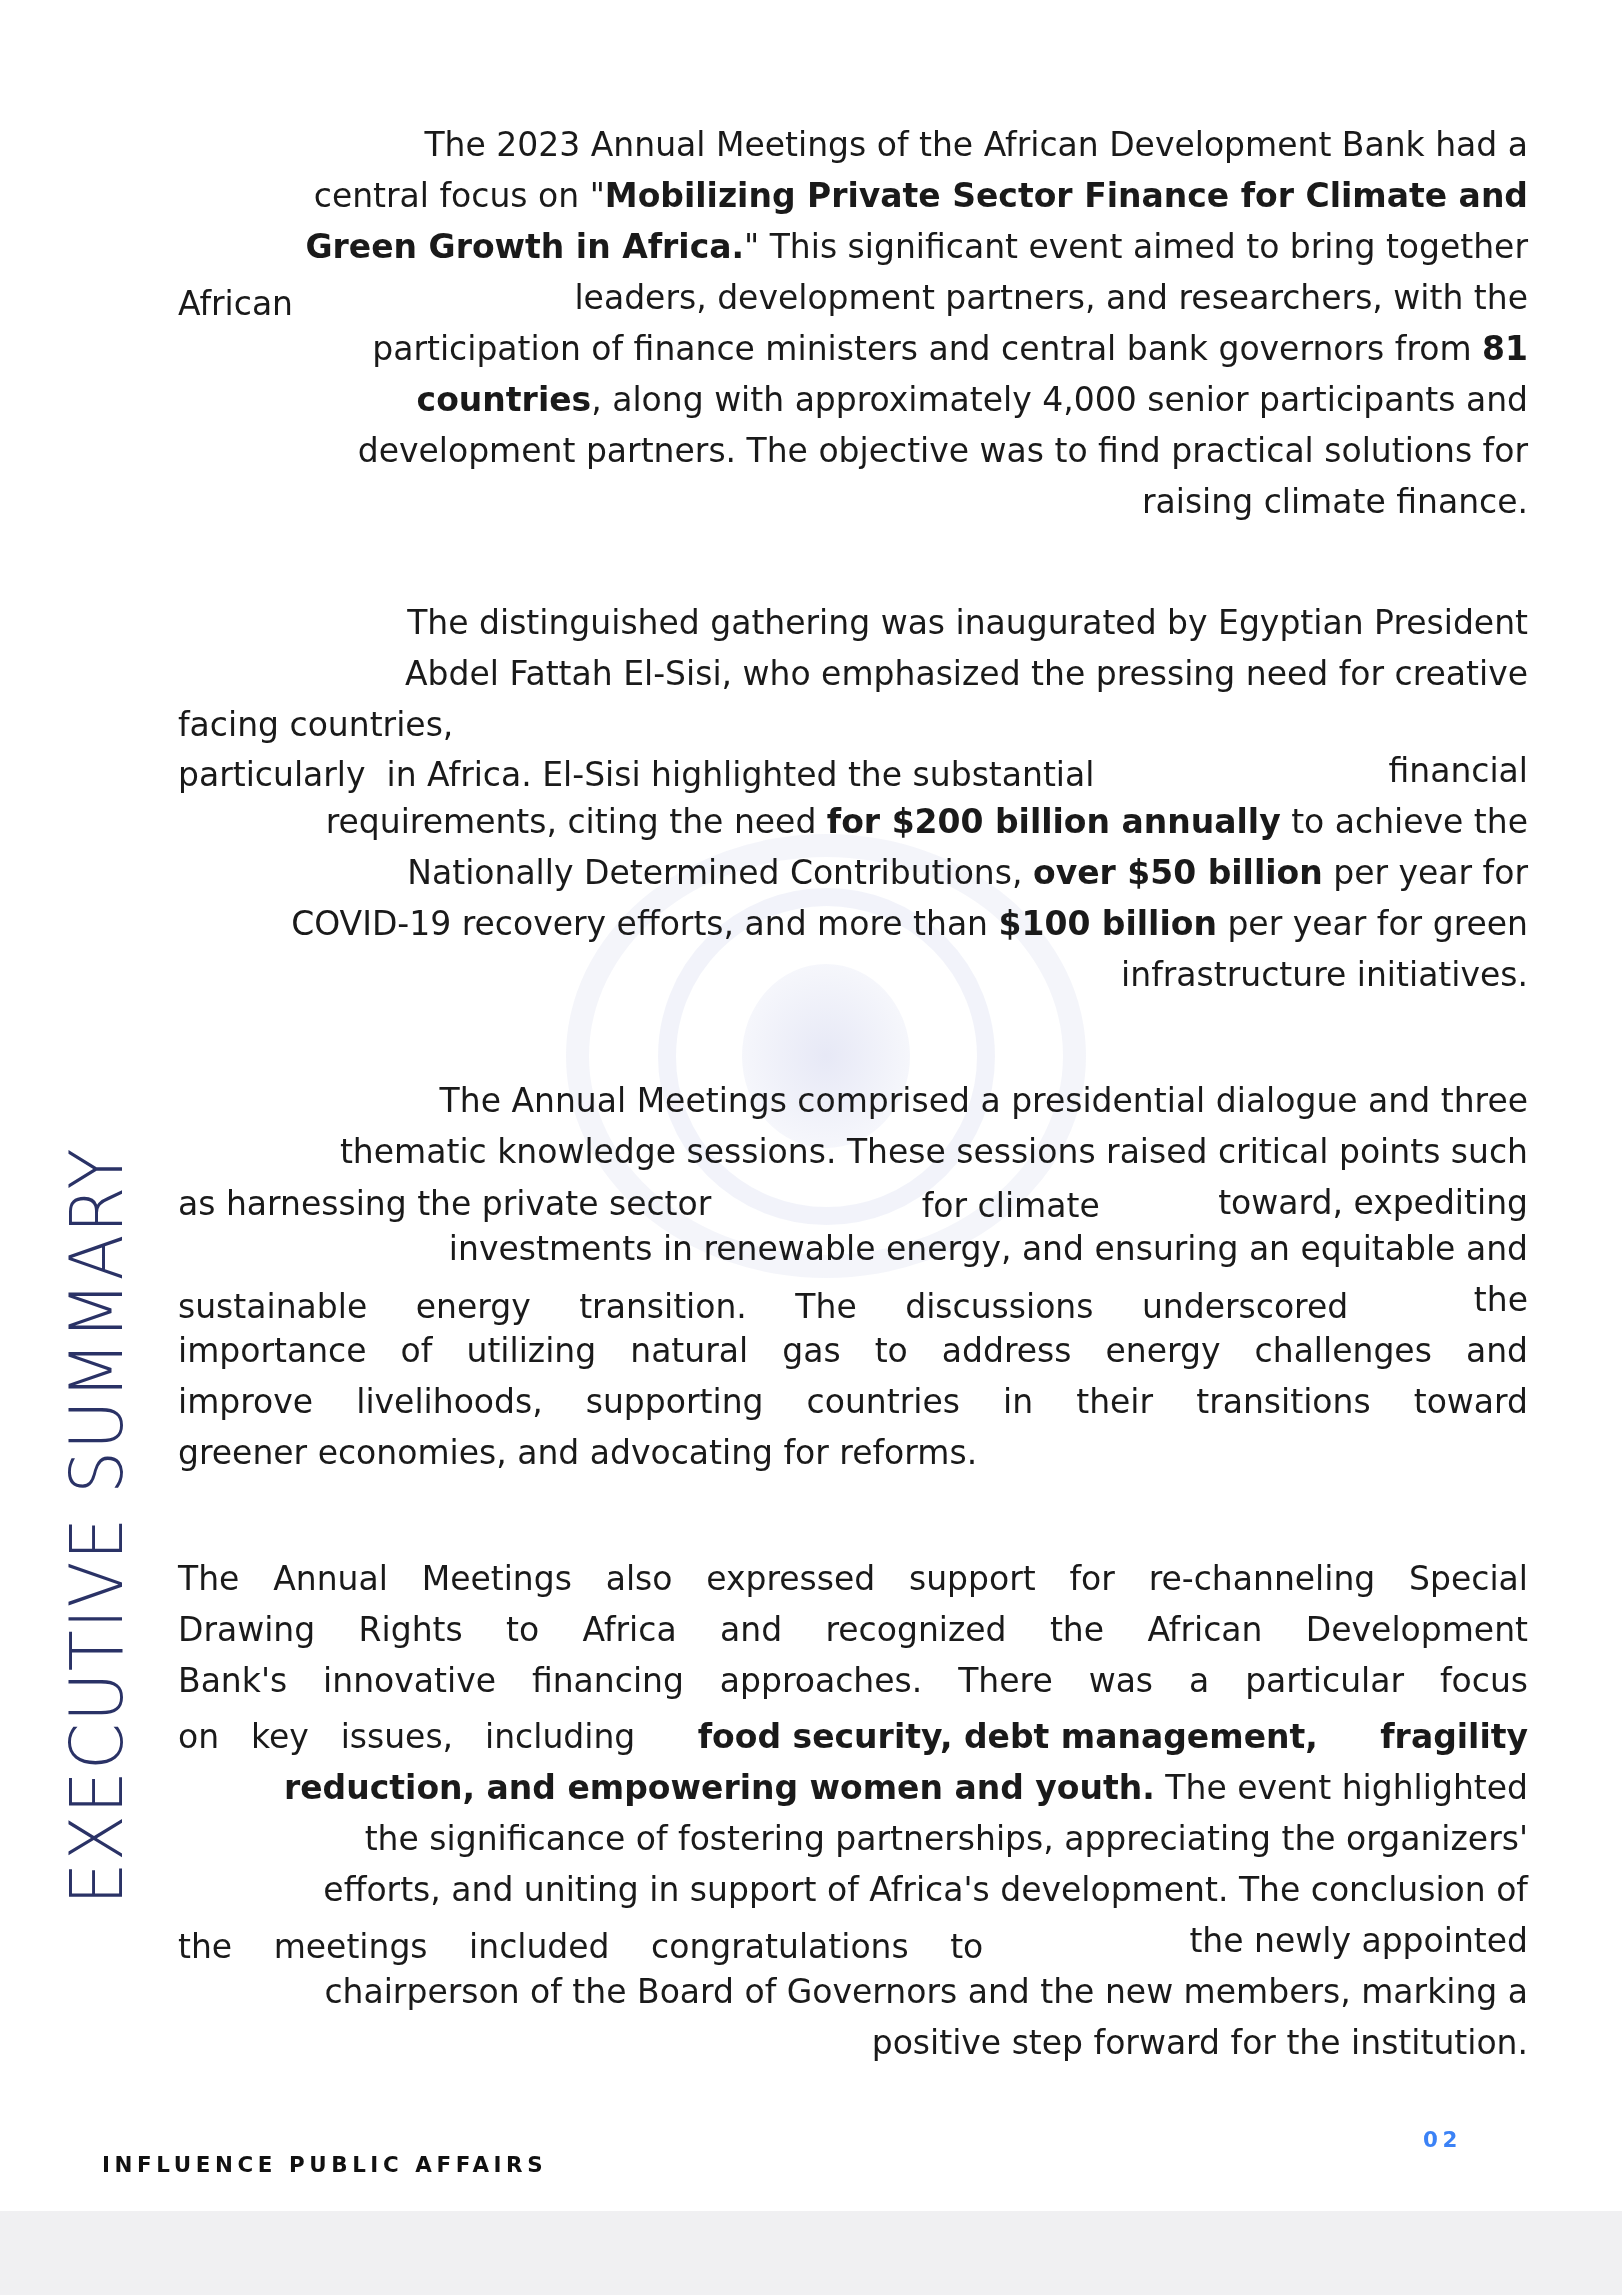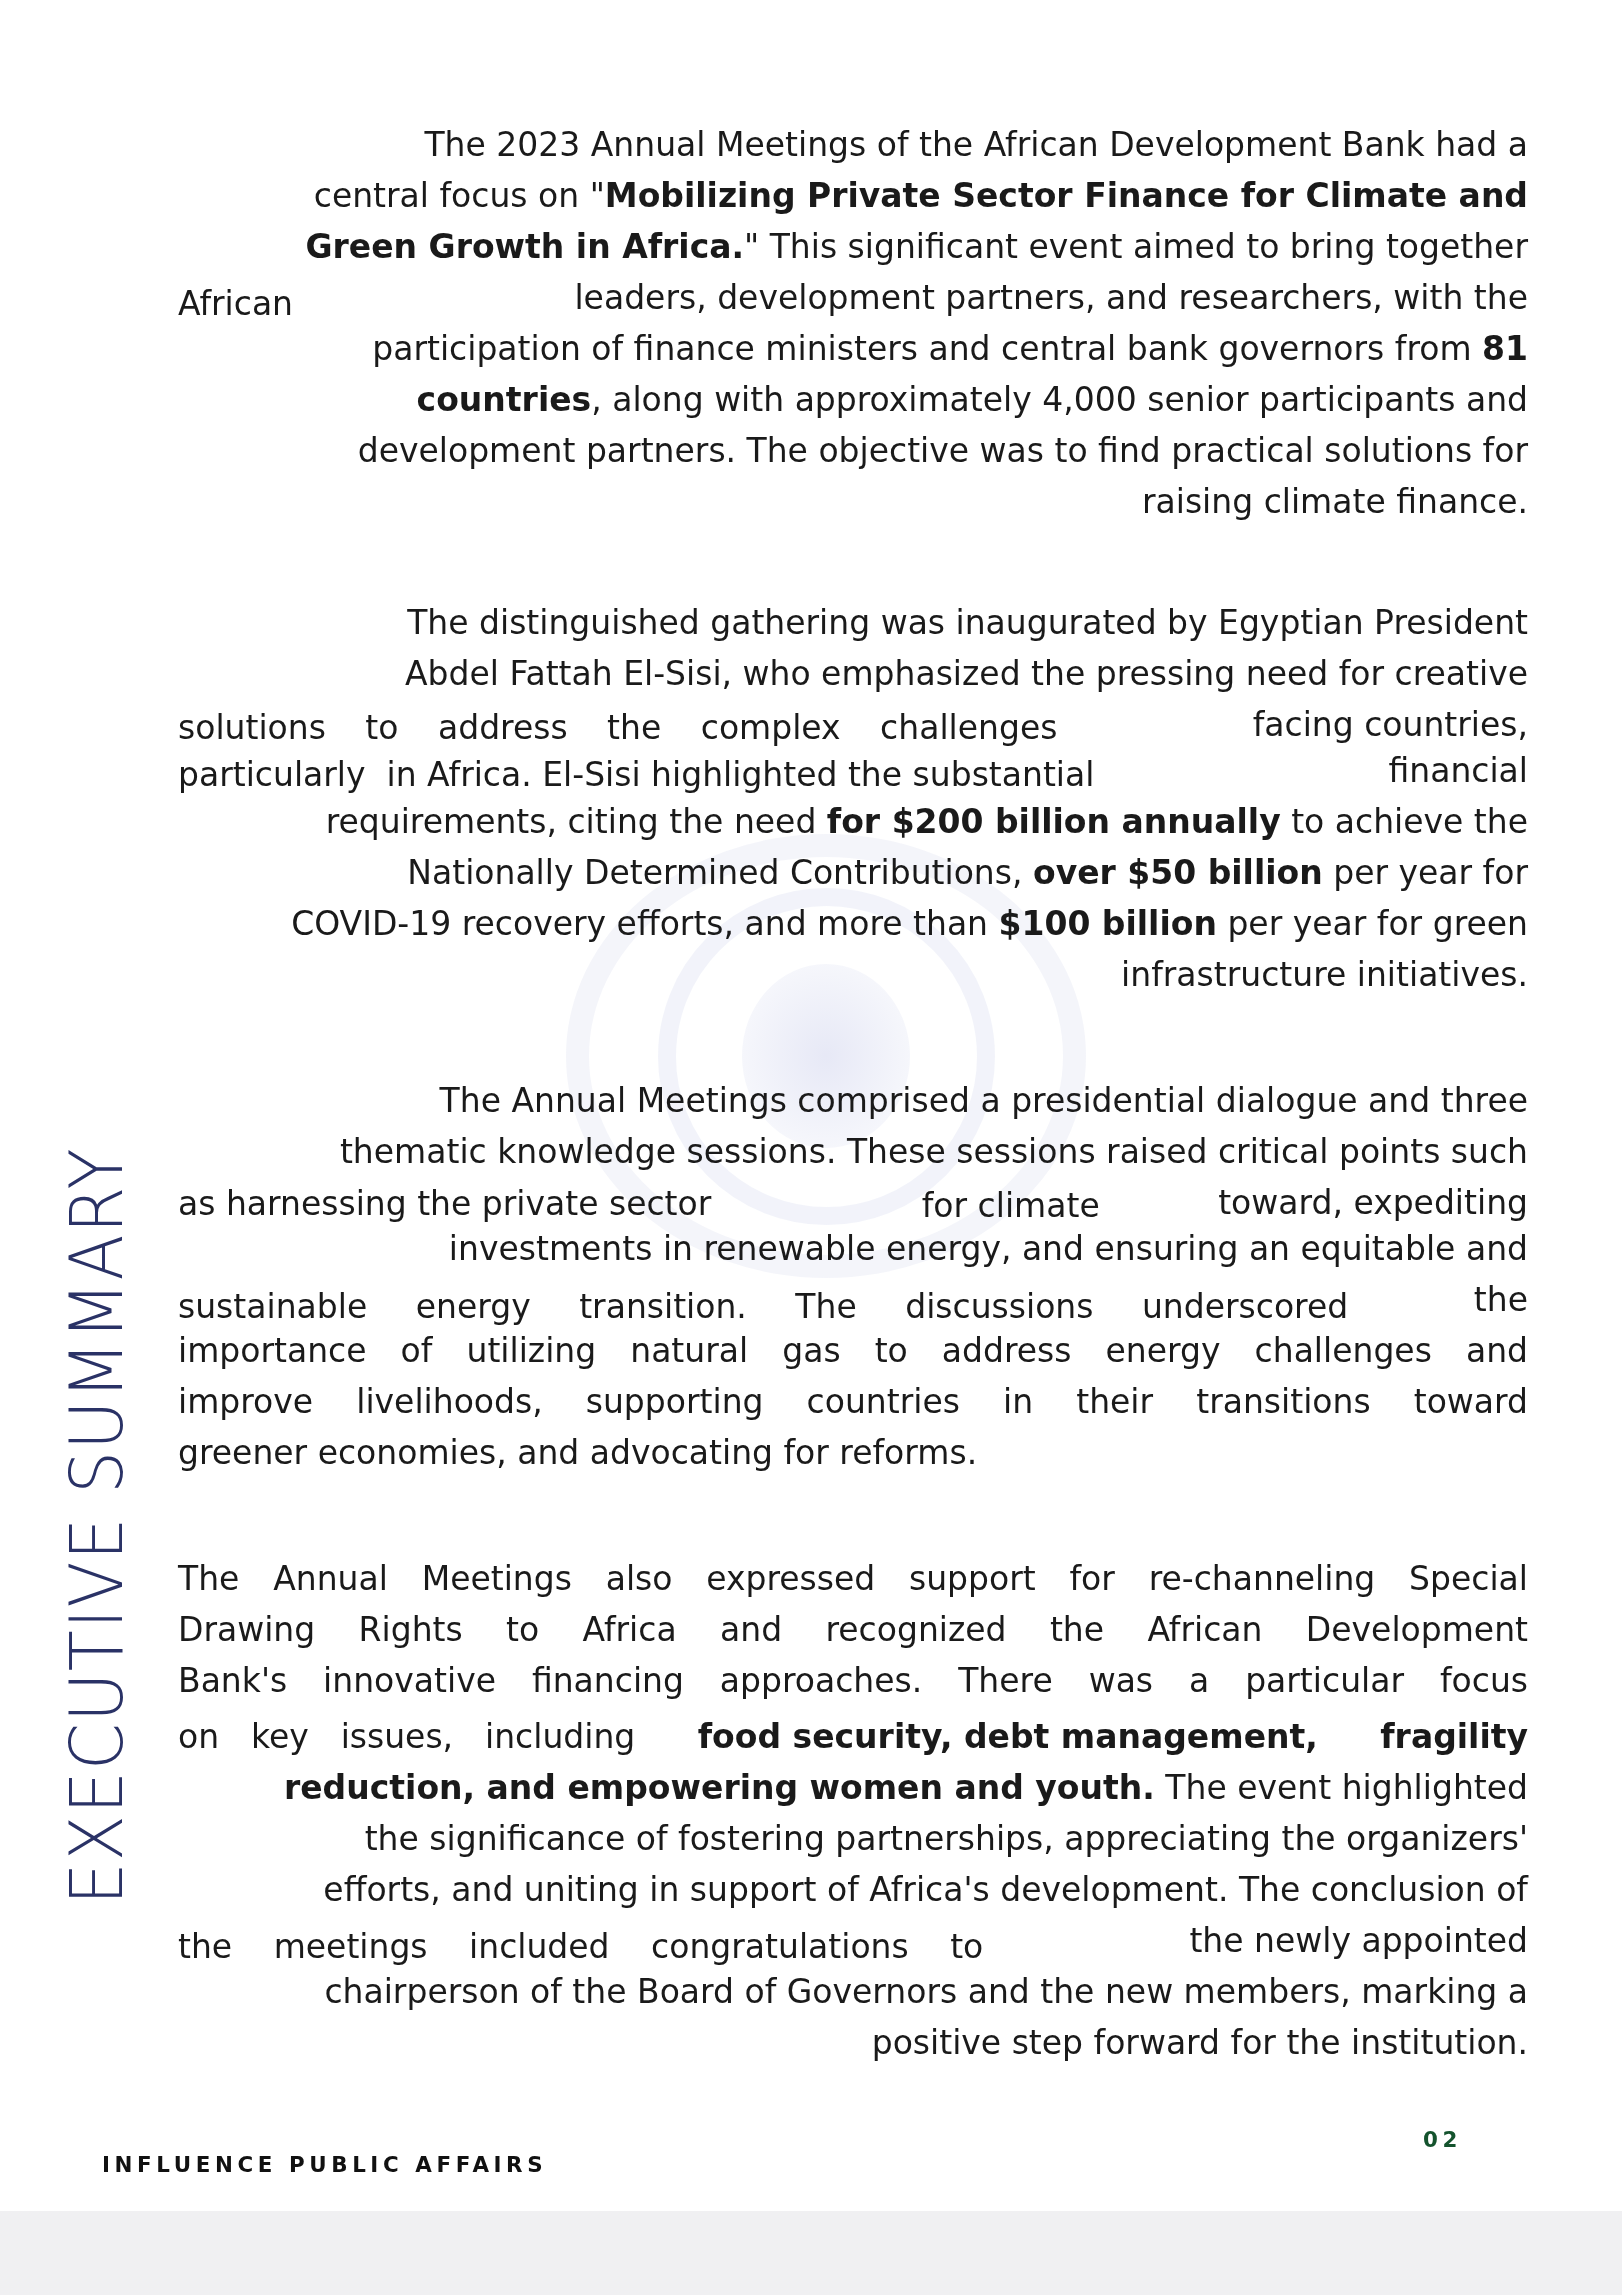--- a/index.html
+++ b/index.html
@@ -30,21 +30,21 @@
 
   .para { position: absolute; left: 178px; width: 1350px; font-size: 33px; line-height: 51px; }
   .line { display: block; white-space: nowrap; }
   .r { text-align: right; }
   .j { text-align: justify; text-align-last: justify; }
   .l { text-align: left; }
   b { font-weight: 600; }
   .split { display:flex; justify-content: space-between; white-space: nowrap; }
 
   .footer-brand { position: absolute; left: 102px; top: 2152px; font-size: 21.4px; font-weight: 700; letter-spacing: 4.6px; color: #111; }
-  .page-num { position: absolute; left: 1423px; top: 2127px; font-size: 21.4px; font-weight: 700; letter-spacing: 4.6px; color: #14532d; }
+  .page-num { position: absolute; left: 1423px; top: 2127px; font-size: 21.4px; font-weight: 700; letter-spacing: 4.6px; color: #3b82f6; }
 </style>
 </head>
 <body>
 
 <div class="page">
 
   <div class="watermark">
     <div class="ring1"></div>
       <div class="ring2"></div>
       <div class="core"></div>
@@ -63,21 +63,20 @@
     <span class="line r"><span>participation of finance ministers and central bank governors from </span><b>81</b></span>
     <span class="line r"><b>countries</b><span>, along with approximately 4,000 senior participants and</span></span>
     <span class="line r">development partners. The objective was to find practical solutions for</span>
     <span class="line r">raising climate finance.</span>
   </div>
 
   <div class="para" style="top:597px;">
     <span class="line r">The distinguished gathering was inaugurated by Egyptian President</span>
     <span class="line r">Abdel Fattah El-Sisi, who emphasized the pressing need for creative</span>
     <span class="line split">
-        <span style="word-spacing:29px;position:relative;top:3.1px;">solutions to address the complex challenges</span>
         <span>facing countries,</span>
       </span>
     <span class="line split" style="margin-top:-4.6px;">
         <span style="position:relative;top:3.1px;"><span>particularly</span>&nbsp;&nbsp;<span>in Africa. El-Sisi highlighted the substantial</span></span>
         <span>financial</span>
       </span>
     <span class="line r"><span>requirements, citing the need </span><b>for $200 billion annually</b><span> to achieve the</span></span>
     <span class="line r"><span>Nationally Determined Contributions, </span><b>over $50 billion</b><span> per year for</span></span>
     <span class="line r"><span>COVID-19 recovery efforts, and more than </span><b>$100 billion</b><span> per year for green</span></span>
     <span class="line r">infrastructure initiatives.</span>

